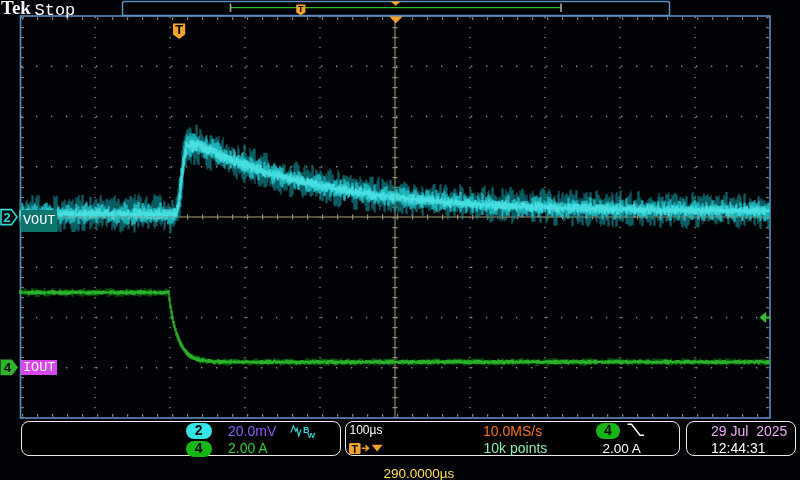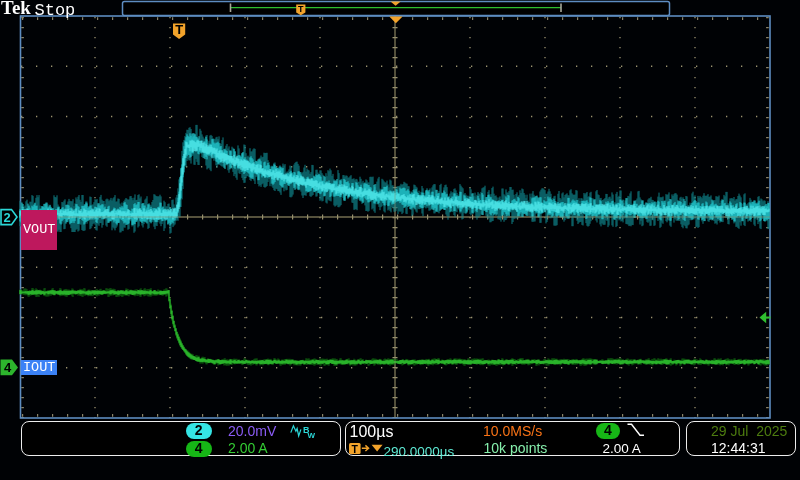--- a/index.html
+++ b/index.html
@@ -56,40 +56,40 @@
  <path d="M1 209.6 H11.5 L17 217 L11.5 224.6 H1 Z" fill="#000" stroke="#2bd7d7" stroke-width="1.6"></path>
  <text x="7" y="222" fill="#2bd7d7" font-size="13" font-weight="bold" text-anchor="middle">2</text>
  <path d="M0.5 359.6 H12 L18 367.4 L12 375.2 H0.5 Z" fill="#2db52d"></path>
  <text x="7.5" y="372.4" fill="#000" font-size="13" font-weight="bold" text-anchor="middle">4</text>
  <path d="M759.5 317.5 L766.2 311.7 V316.4 H770.6 V318.6 H766.2 V323.3 Z" fill="#2fbf2f"></path>
 </svg>
 
 <div class="t" style="left:1px;top:-2px;color:#fff;font-family:'Liberation Serif',serif;font-weight:bold;font-size:19px;">Tek</div>
 <div class="t mono" style="left:34.5px;top:1.5px;color:#fff;font-size:17px;">Stop</div>
 
-<div class="t mono" style="left:21px;top:210px;color:#fff;font-size:13.5px;background:#be185d;padding:13px 2px;">VOUT</div>
-<div class="t mono" style="left:21px;top:360px;color:#fff;font-size:13.5px;background:#3b82f6;padding:0.5px 2px;font-family:Liberation Mono, monospace;">IOUT</div>
+<div class="t mono" style="left:21px;top:210px;color:#fff;font-size:13.5px;background:#0f766e;padding:4px 2px;">VOUT</div>
+<div class="t mono" style="left:21px;top:360px;color:#fff;font-size:13.5px;background:#d946ef;padding:0.5px 2px;font-family:Liberation Mono, monospace;">IOUT</div>
 
 <div class="box" style="left:21px;top:421px;width:318px;height:33px;"></div>
 <div class="box" style="left:345px;top:421px;width:333px;height:33px;"></div>
 <div class="box" style="left:686px;top:421px;width:108px;height:33px;"></div>
 
 <div class="badge" style="left:186px;top:423.3px;background:#35e4e4;">2</div>
 <div class="badge" style="left:186px;top:441.2px;background:#16b616;">4</div>
 <div class="t" style="left:228px;top:423.5px;color:#8b5cf6;font-size:14px;">20.0mV</div>
 <div class="t" style="left:228px;top:441px;color:#33cc33;font-size:14px;">2.00 A</div>
 
-<div class="t" style="left:349.5px;top:423.5px;color:#fff;font-size:16px;">100µs</div>
+<div class="t" style="left:349.5px;top:423.5px;color:#fff;font-size:12px;">100µs</div>
 <div class="t" style="left:483px;top:423.5px;color:#f97316;font-size:14px;">10.0MS/s</div>
 <div class="badge" style="left:596px;top:423.3px;background:#16b616;width:24px;">4</div>
-<div class="t" style="left:383.5px;top:445px;color:#5eead4;font-size:13.5px;">290.0000µs</div>
+<div class="t" style="left:383.5px;top:467px;color:#fde047;font-size:13.5px;">290.0000µs</div>
 <div class="t" style="left:483.5px;top:441px;color:#86efac;font-size:14px;">10k points</div>
 <div class="t" style="left:602.5px;top:441.5px;color:#fff;font-size:13.5px;">2.00 A</div>
 
-<div class="t" style="left:711px;top:424.2px;color:#4d7c0f;font-size:14px;">29 Jul  2025</div>
+<div class="t" style="left:711px;top:424.2px;color:#f0abfc;font-size:14px;">29 Jul  2025</div>
 <div class="t" style="left:711px;top:441px;color:#fff;font-size:14px;">12:44:31</div>
 
 <svg width="800" height="480" style="position:absolute;left:0;top:0">
  <path d="M290.8 432.6 L293.4 425.7 L295.9 431.2 L297.1 428.5 L298.7 435.9 L300.9 429.4" stroke="#2bd7d7" stroke-width="1.2" fill="none"></path>
  <text x="303" y="432.8" fill="#2bd7d7" font-size="9" font-weight="bold" font-family="Liberation Sans">B</text>
  <text x="307.5" y="437.5" fill="#2bd7d7" font-size="8" font-weight="bold" font-family="Liberation Sans">W</text>
  <path d="M627.5 424.2 H631.5 L640 435.2 H644" stroke="#fff" stroke-width="1.4" fill="none"></path>
  <rect x="349" y="443" width="11.6" height="11" rx="1.5" fill="#f2a32b"></rect>
  <text x="354.8" y="452.6" fill="#000" font-size="10.5" font-weight="bold" text-anchor="middle" font-family="Liberation Sans">T</text>
  <path d="M361.8 448.2 H368.2 M365.4 445.4 L368.6 448.2 L365.4 451" stroke="#f2a32b" stroke-width="1.4" fill="none"></path>

